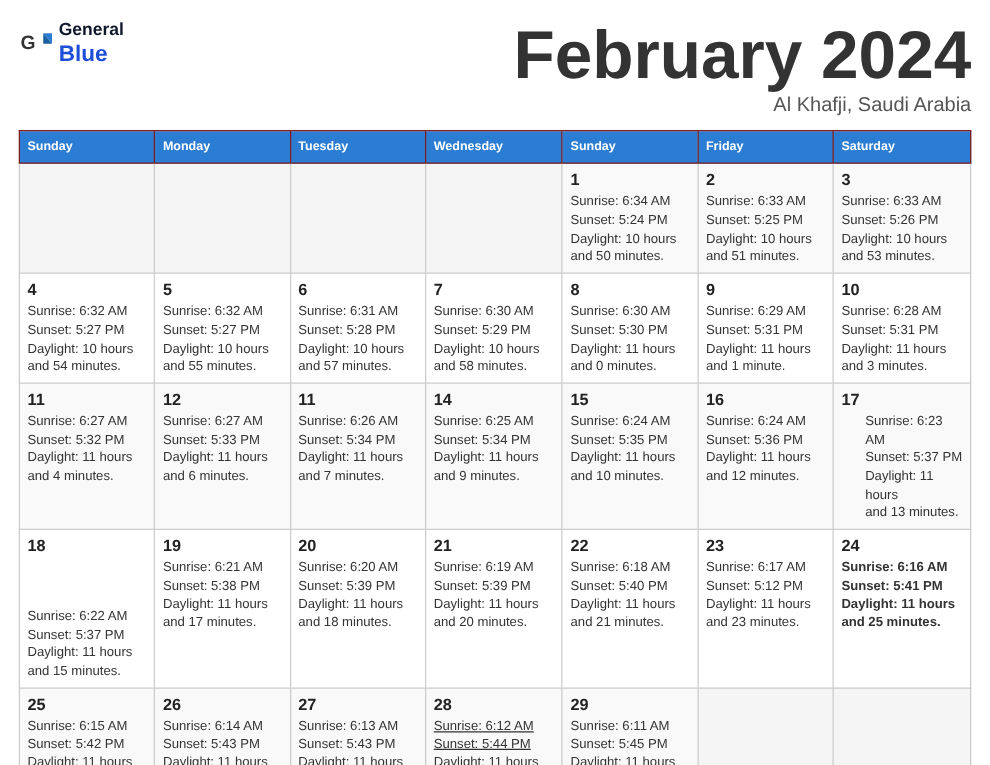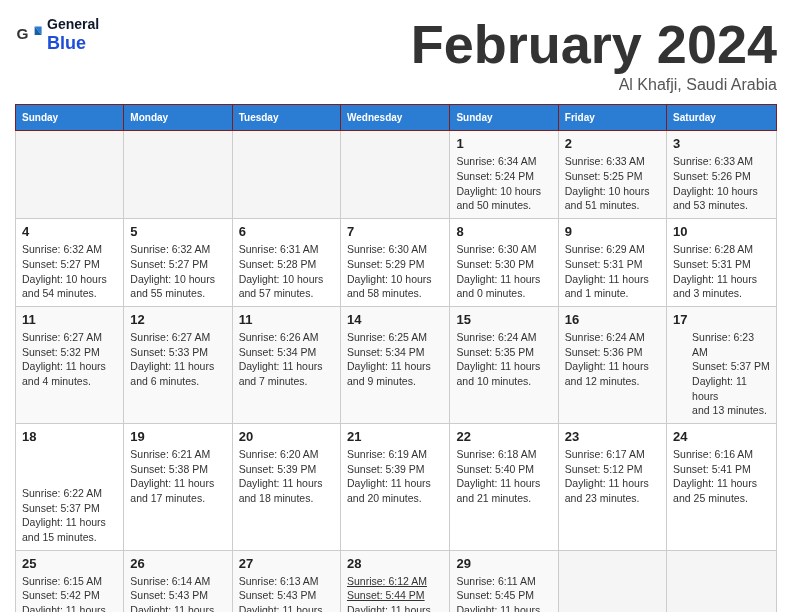--- a/index.html
+++ b/index.html
@@ -269,21 +269,21 @@
         </td>
         <td>
           <div class="day-number">23</div>
           <div class="day-detail" style="white-space: pre-line;">Sunrise: 6:17 AM
 Sunset: 5:12 PM
 Daylight: 11 hours
 and 23 minutes.</div>
         </td>
         <td>
           <div class="day-number">24</div>
-          <div class="day-detail" style="white-space: pre-line;">Sunrise: 6:16 AM
+          <div class="day-detail" style="white-space: pre-line; font-weight: bold;">Sunrise: 6:16 AM
 Sunset: 5:41 PM
 Daylight: 11 hours
 and 25 minutes.</div>
         </td>
       </tr>
       <tr>
         <td>
           <div class="day-number">25</div>
           <div class="day-detail" style="white-space: pre-line;">Sunrise: 6:15 AM
 Sunset: 5:42 PM

